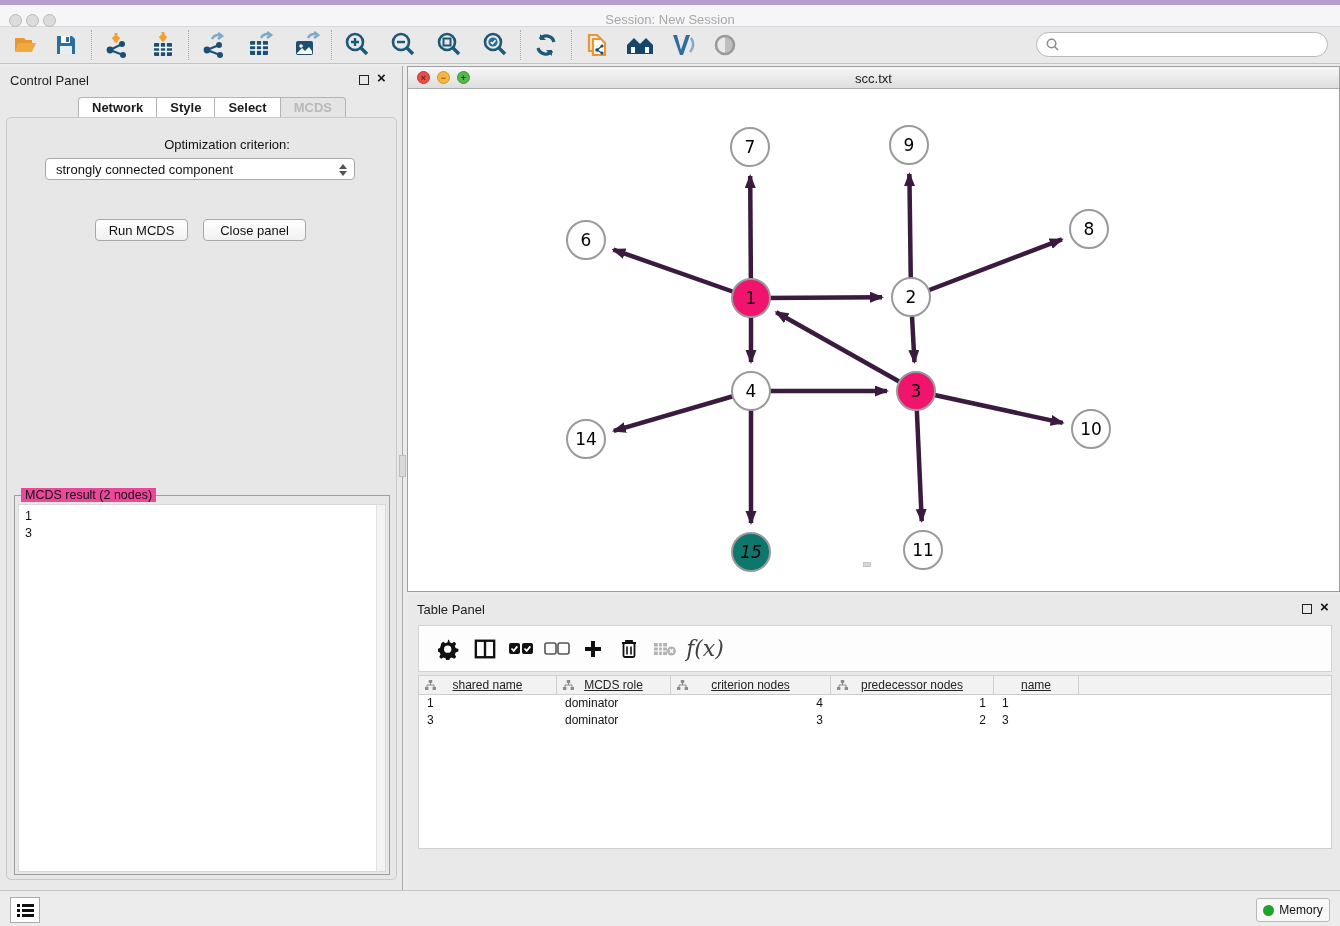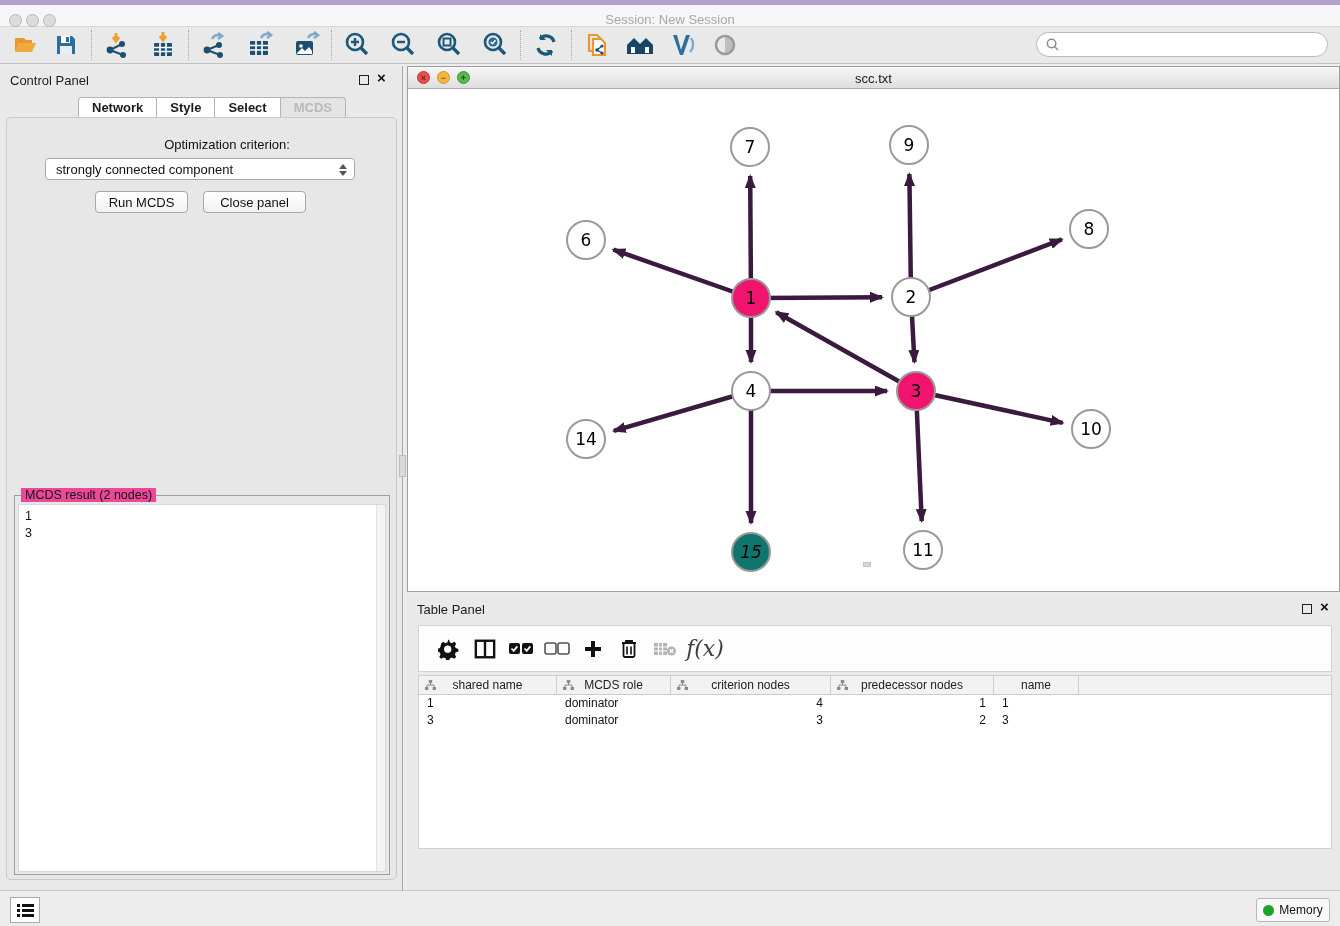--- a/index.html
+++ b/index.html
@@ -28,21 +28,21 @@
   .tab { height:21px; border:1px solid #b3b3b3; border-right:none; background:#fff; font-size:13px; font-weight:600; color:#1a1a1a; display:flex; align-items:center; justify-content:center; padding:0 13px; }
   .tab:first-child { border-radius:4px 0 0 0; }
   .tab:last-child { border-right:1px solid #b3b3b3; border-radius:0 4px 0 0; }
   .tab.selected { background:#e4e4e4; color:#b9b9b9; border-bottom-color:#e4e4e4; }
   .tab-pane { position:absolute; left:6px; top:51px; width:391px; height:763px; background:#e7e7e7; border:1px solid #c9c9c9; border-radius:5px; }
   .opt-label { position:absolute; left:0; top:71px; width:454px; text-align:center; font-size:13px; color:#111; }
   .combo { position:absolute; left:45px; top:92px; width:310px; height:22px; background:#fff; border:1px solid #a8a8a8; border-radius:4px; font-size:13px; color:#111; display:flex; align-items:center; padding-left:10px; }
   .combo-stepper { position:absolute; right:6px; top:3px; width:11px; height:15px; display:flex; flex-direction:column; align-items:center; justify-content:center; gap:2px; }
   .combo-stepper .up { width:0; height:0; border-left:4px solid transparent; border-right:4px solid transparent; border-bottom:5px solid #555; }
   .combo-stepper .dn { width:0; height:0; border-left:4px solid transparent; border-right:4px solid transparent; border-top:5px solid #555; }
-  .btn { position:absolute; height:22px; background:linear-gradient(#ffffff,#f1f1f1); border:1px solid #a8a8a8; border-radius:4px; font-size:13px; color:#111; display:flex; align-items:center; justify-content:center; }
+  .btn { position:absolute; height:22px; background:linear-gradient(#ffffff,#f1f1f1); border:1px solid #a8a8a8; border-radius:4px; font-size:13px; color:#111; display:flex; align-items:center; justify-content:center;margin-top:28px; }
   .groupbox { position:absolute; left:14px; top:429px; width:376px; height:380px; border:1px solid #9f9f9f; }
   .groupbox-label { position:absolute; left:6px; top:-8px; background:#ec4899; padding:0 4px; font-size:12.5px; color:#111; }
   .result-area { position:absolute; left:3px; top:8px; width:368px; height:368px; background:#fff; border:1px solid #d9d9d9; font-size:12.5px; color:#111; padding:3px 6px; line-height:17px; white-space:pre; }
   .result-scroll { position:absolute; right:0; top:0; width:9px; height:100%; background:#f4f4f4; border-left:1px solid #e2e2e2; }
 
   
   .divider-handle { position:absolute; left:399px; top:455px; width:7px; height:22px; background:#d9d9d9; border:1px solid #bcbcbc; }
 
   
   .network-window { position:absolute; left:407px; top:66px; width:933px; height:526px; background:#fff; border:1px solid #9f9f9f; }
@@ -57,21 +57,21 @@
   .canvas svg.edges { position:absolute; left:0; top:0; z-index:1; }
   .canvas-grip { position:absolute; left:455px; top:495px; width:8px; height:5px; background:#d6d6d6; border:1px solid #c6c6c6; z-index:3; }
 
   
   .table-panel { position:absolute; left:407px; top:595px; width:933px; height:295px; background:#e9e9e9; }
   .tp-toolbar { position:absolute; left:11px; top:30px; width:914px; height:47px; background:#fdfdfd; border:1px solid #d2d2d2; display:flex; align-items:center; padding-left:12px; }
   .tp-icon { width:36px; height:30px; display:flex; align-items:center; justify-content:center; }
   .fx { font-family:"DejaVu Serif", serif; font-style:italic; font-size:22px; color:#404040; }
   .ttable { position:absolute; left:11px; top:80px; width:914px; height:174px; background:#fff; border:1px solid #cfcfcf; }
   .thead { display:flex; height:19px; background:#f2f2f2; border-bottom:1px solid #cccccc; }
-  .th { position:relative; border-right:1px solid #cfcfcf; font-size:12px; color:#222; display:flex; align-items:center; justify-content:center; }
+  .th { position:relative; border-right:1px solid #cfcfcf; font-size:12px; color:#222; display:flex; align-items:center; justify-content:center;text-decoration:underline; }
   .th .sort-ic { position:absolute; left:6px; top:4px; }
   .trow { display:flex; height:17px; font-size:12px; color:#111; }
   .td { overflow:hidden; white-space:nowrap; padding:1px 8px 0 8px; }
   .tabs-bottom { position:absolute; left:0; top:270px; width:933px; display:flex; justify-content:center; }
   .btab { height:21px; border:1px solid #b3b3b3; border-right:none; background:#fff; font-size:13px; font-weight:600; color:#1a1a1a; display:flex; align-items:center; justify-content:center; padding:0 14px; }
   .btab:first-child { border-radius:4px 0 0 4px; }
   .btab:last-child { border-right:1px solid #b3b3b3; border-radius:0 4px 4px 0; }
   .btab.selected { background:#d6d6d6; color:#b2b2b2; }
 
   

